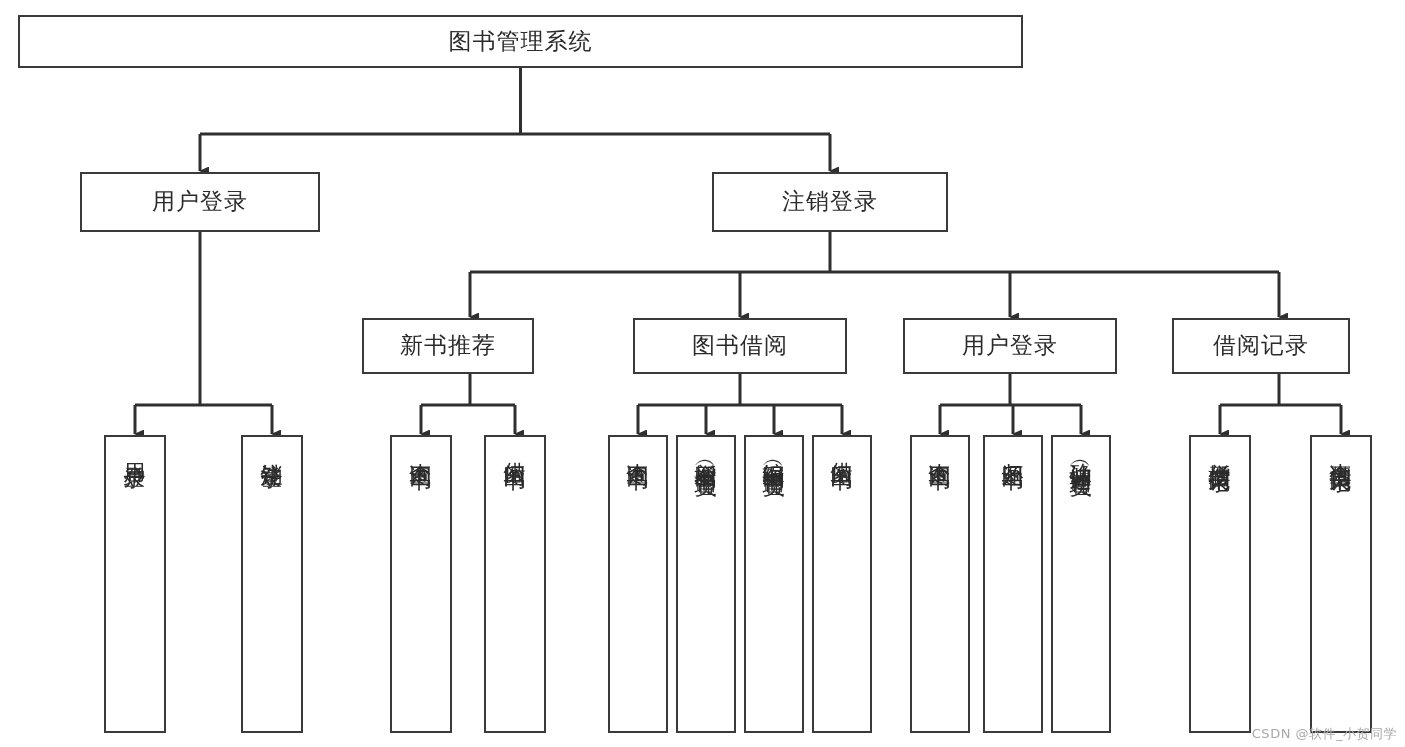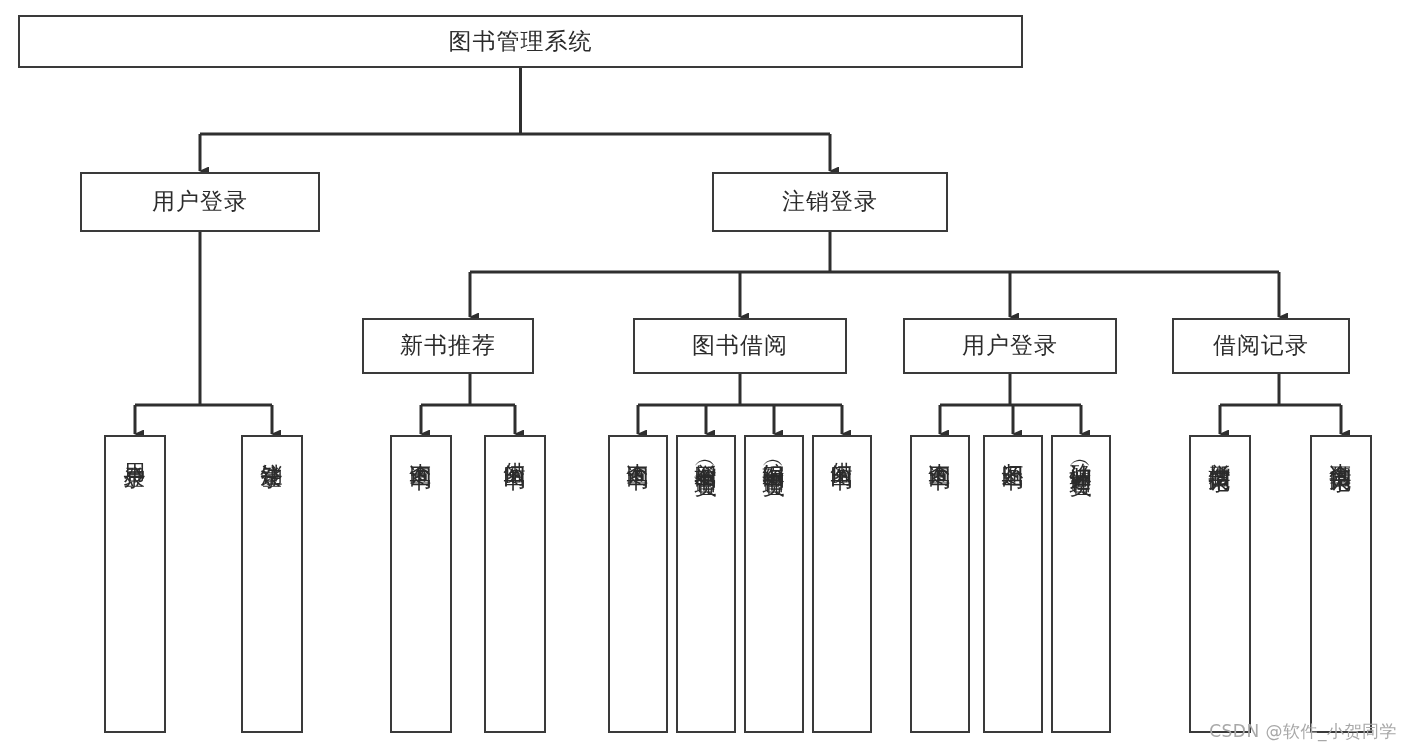--- a/index.html
+++ b/index.html
@@ -60,21 +60,21 @@
     text-orientation: upright;
     font-size: 22px;
     line-height: 1.05;
     letter-spacing: 2px;
     white-space: nowrap;
   }
   #watermark {
     position: absolute;
     right: 8px;
     bottom: 4px;
-    font-size: 17px;
+    font-size: 13px;
     color: #a8a8a8;
     letter-spacing: 0.5px;
     user-select: none;
   }
 </style>
 </head>
 <body>
 
 <div id="diagram-root">
 

